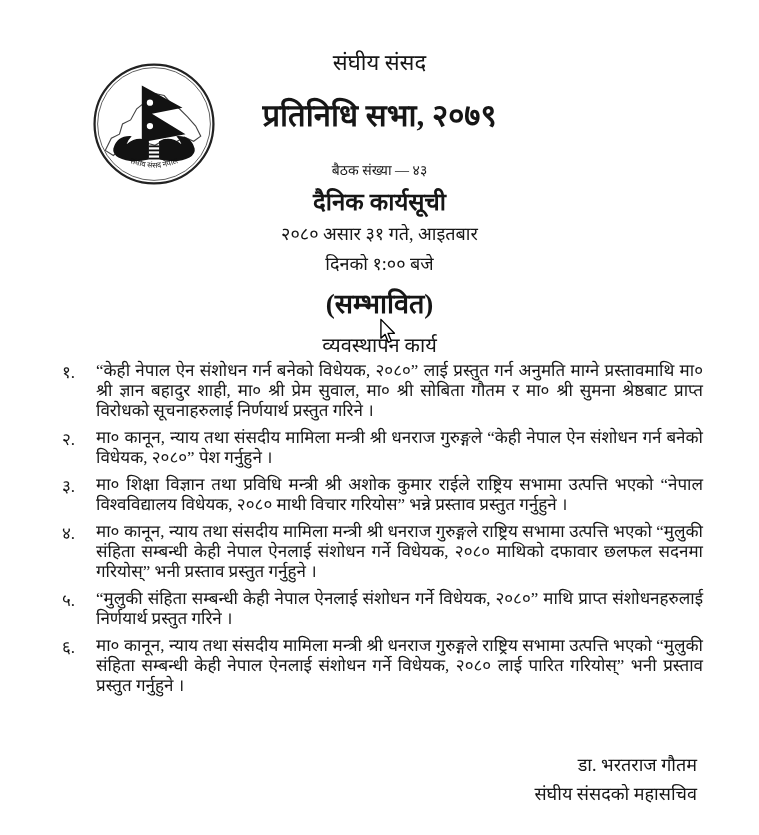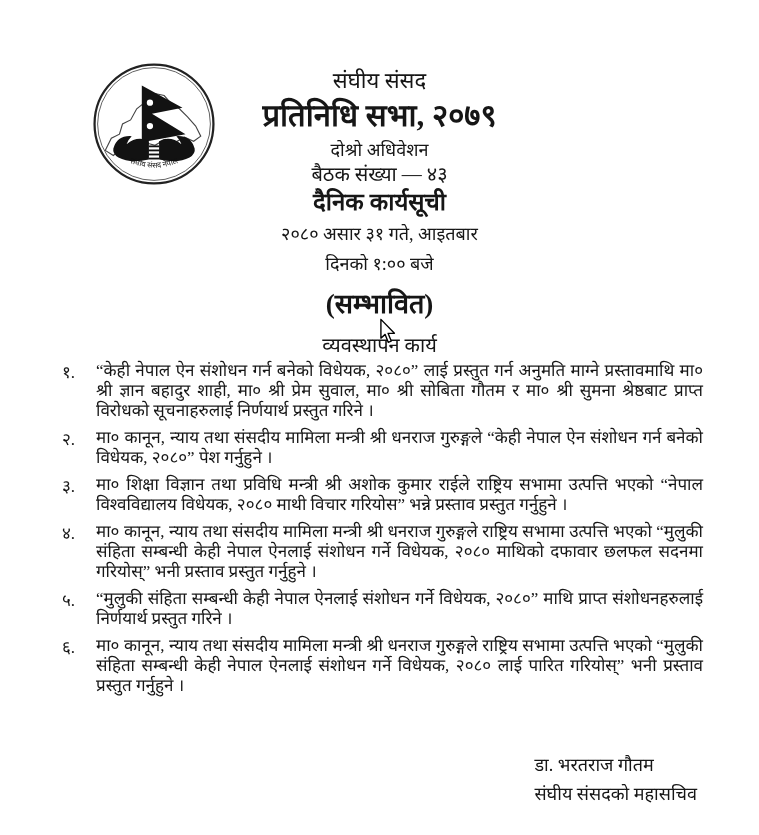--- a/index.html
+++ b/index.html
@@ -19,24 +19,24 @@
     position: absolute;
     left: 91px; top: 61px;
     width: 126px; height: 126px;
   }
   .hline {
     position: absolute;
     left: 0; width: 100%;
     text-align: center;
     white-space: nowrap;
   }
-  .h-org       { top: 64px;  font-size: 22px; }
+  .h-org       { top: 46px;  font-size: 22px; }
   .h-house     { top: 93px;  font-size: 31px; font-weight: bold; }
   .h-session   { top: 137px; font-size: 18px; }
-  .h-meeting   { top: 160px; font-size: 20px; }
+  .h-meeting   { top: 160px; font-size: 14px; }
   .h-doctitle  { top: 184px; font-size: 24px; font-weight: bold; }
   .h-date      { top: 221px; font-size: 18px; }
   .h-time      { top: 251px; font-size: 18px; }
   .h-tentative { top: 284px; font-size: 27px; font-weight: bold; }
   .section-title { top: 331px; font-size: 20px; font-weight: normal; }
   .agenda {
     position: absolute;
     top: 361px; left: 62px; right: 56px;
     list-style: none; margin: 0; padding: 0;
   }
@@ -52,21 +52,21 @@
   .item-text {
     flex: 1;
     font-size: 17px;
     line-height: 20px;
     text-align: justify;
     text-align-last: left;
   }
   .signature {
     position: absolute;
     top: 751px; right: 62px;
-    text-align: left;
+    text-align: right;
     font-size: 18px;
     line-height: 29px;
   }
   .cursor {
     position: absolute;
     left: 380px; top: 318px;
     width: 17px; height: 27px;
   }
 </style>
 </head>
@@ -102,21 +102,20 @@
         <path id="capArc" d="M18,88 Q62,122 106,88" fill="none"></path>
       </defs>
       <text font-size="7.5" fill="#111111" font-family="Liberation Serif, DejaVu Serif, serif">
         <textPath href="#capArc" startOffset="50%" text-anchor="middle">संघीय संसद नेपाल</textPath>
       </text>
     </svg>
   </div>
 
   <div class="hline h-org">संघीय संसद</div>
   <div class="hline h-house">प्रतिनिधि सभा, २०७९</div>
-  <div class="hline h-session">दोश्रो अधिवेशन</div>
   <div class="hline h-meeting">बैठक संख्या — ४३</div>
   <div class="hline h-doctitle">दैनिक कार्यसूची</div>
   <div class="hline h-date">२०८० असार ३१ गते, आइतबार</div>
   <div class="hline h-time">दिनको १:०० बजे</div>
   <div class="hline h-tentative">(सम्भावित)</div>
 
   <div class="hline section-title">व्यवस्थापन कार्य</div>
 
   <ol class="agenda">
     <li class="agenda-item">

